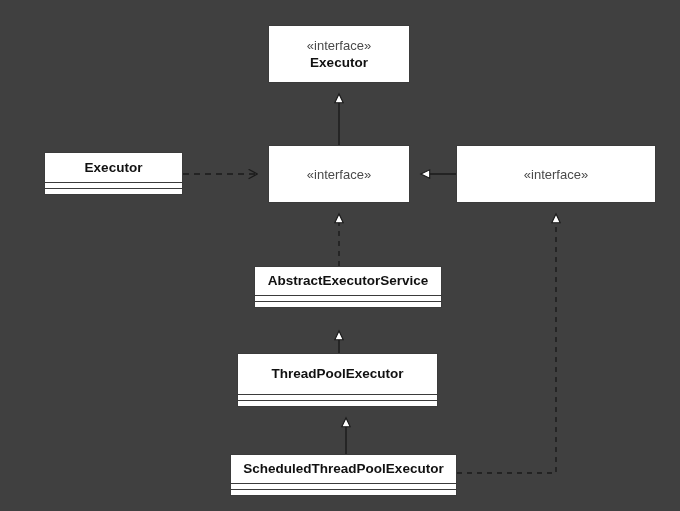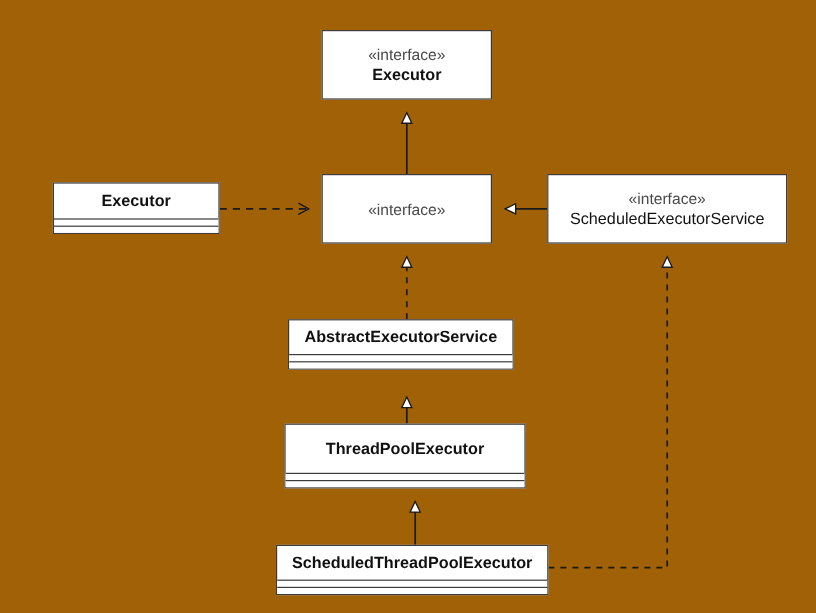--- a/index.html
+++ b/index.html
@@ -8,21 +8,21 @@
     background: #ffffff;
   }
   body {
     font-family: "Liberation Sans", sans-serif;
     -webkit-font-smoothing: antialiased;
   }
   #canvas {
     position: relative;
     width: 680px;
     height: 511px;
-    background: #a16207;
+    background: #404040;
     overflow: hidden;
   }
   
   .uml-box {
     position: absolute;
     box-sizing: border-box;
     background: #ffffff;
     border: 1px solid #3b3b3b;
     display: flex;
     flex-direction: column;
@@ -137,25 +137,24 @@
 
   <div class="uml-box" style="left:268px; top:145px; width:142px; height:58px;">
     <div class="uml-head">
       <div class="stereo">«interface»</div>
     </div>
   </div>
 
   <div class="uml-box" style="left:456px; top:145px; width:200px; height:58px;">
     <div class="uml-head">
       <div class="stereo">«interface»</div>
-      <div class="cname">ScheduledExecutorService</div>
     </div>
   </div>
 
-  <div class="uml-box" style="left:240px; top:266px; width:188px; height:42px;">
+  <div class="uml-box" style="left:254px; top:266px; width:188px; height:42px;">
     <div class="uml-head">
       <div class="cname bold">AbstractExecutorService</div>
     </div>
     <div class="compartment"></div>
     <div class="compartment"></div>
   </div>
 
   <div class="uml-box" style="left:237px; top:353px; width:201px; height:54px;">
     <div class="uml-head">
       <div class="cname bold">ThreadPoolExecutor</div>

